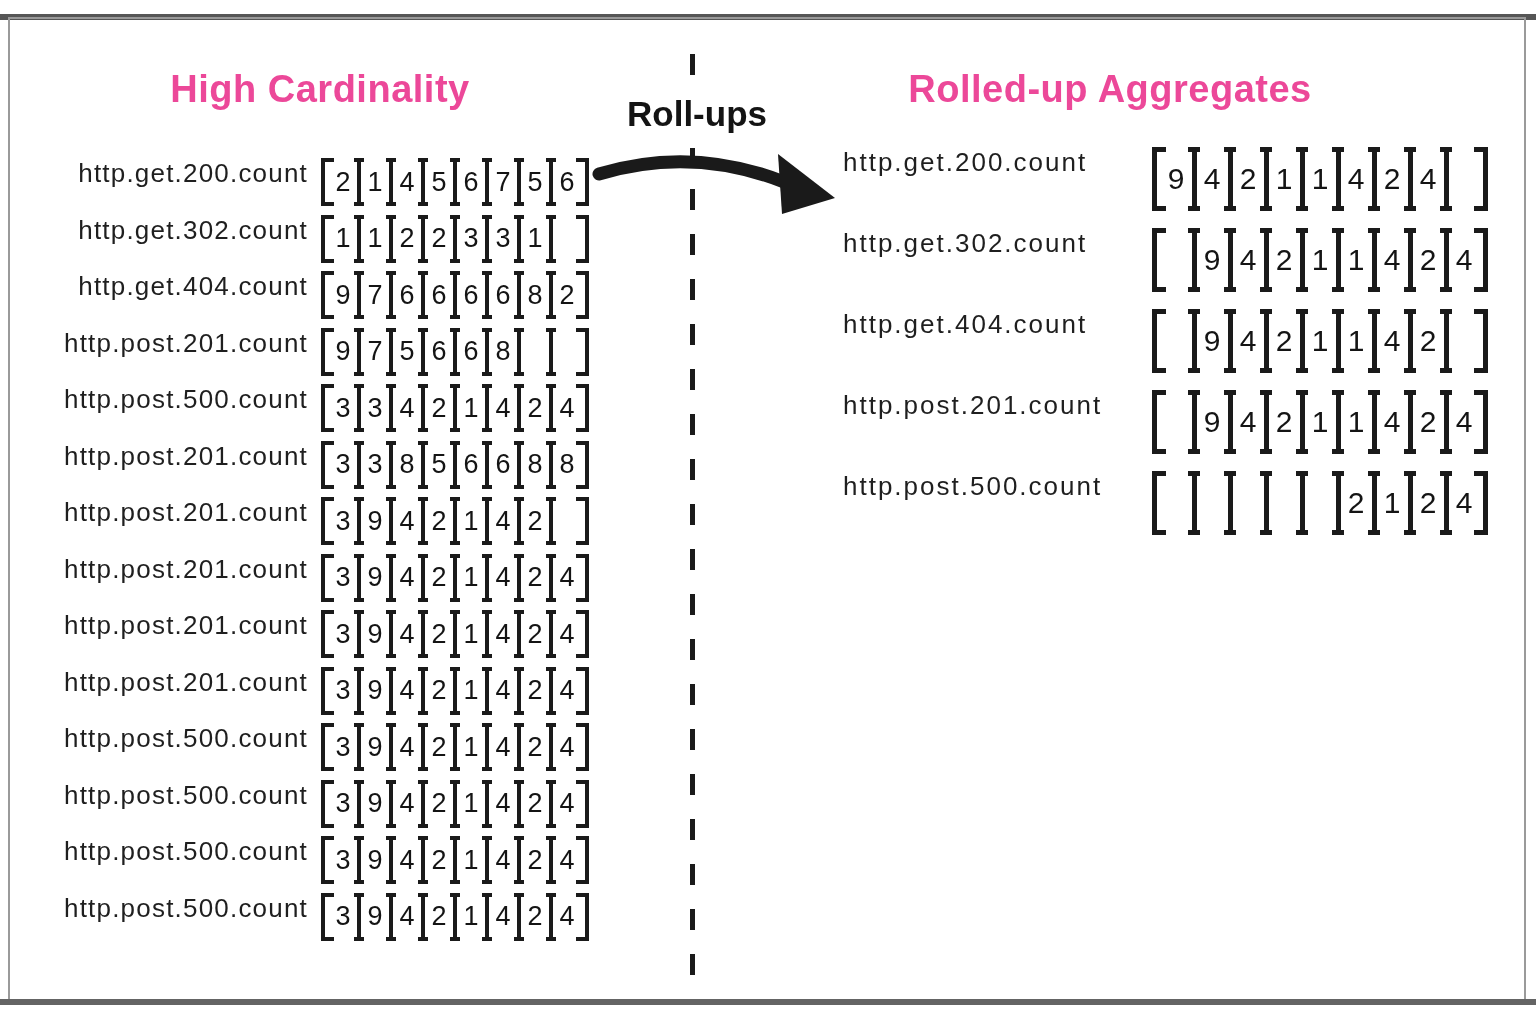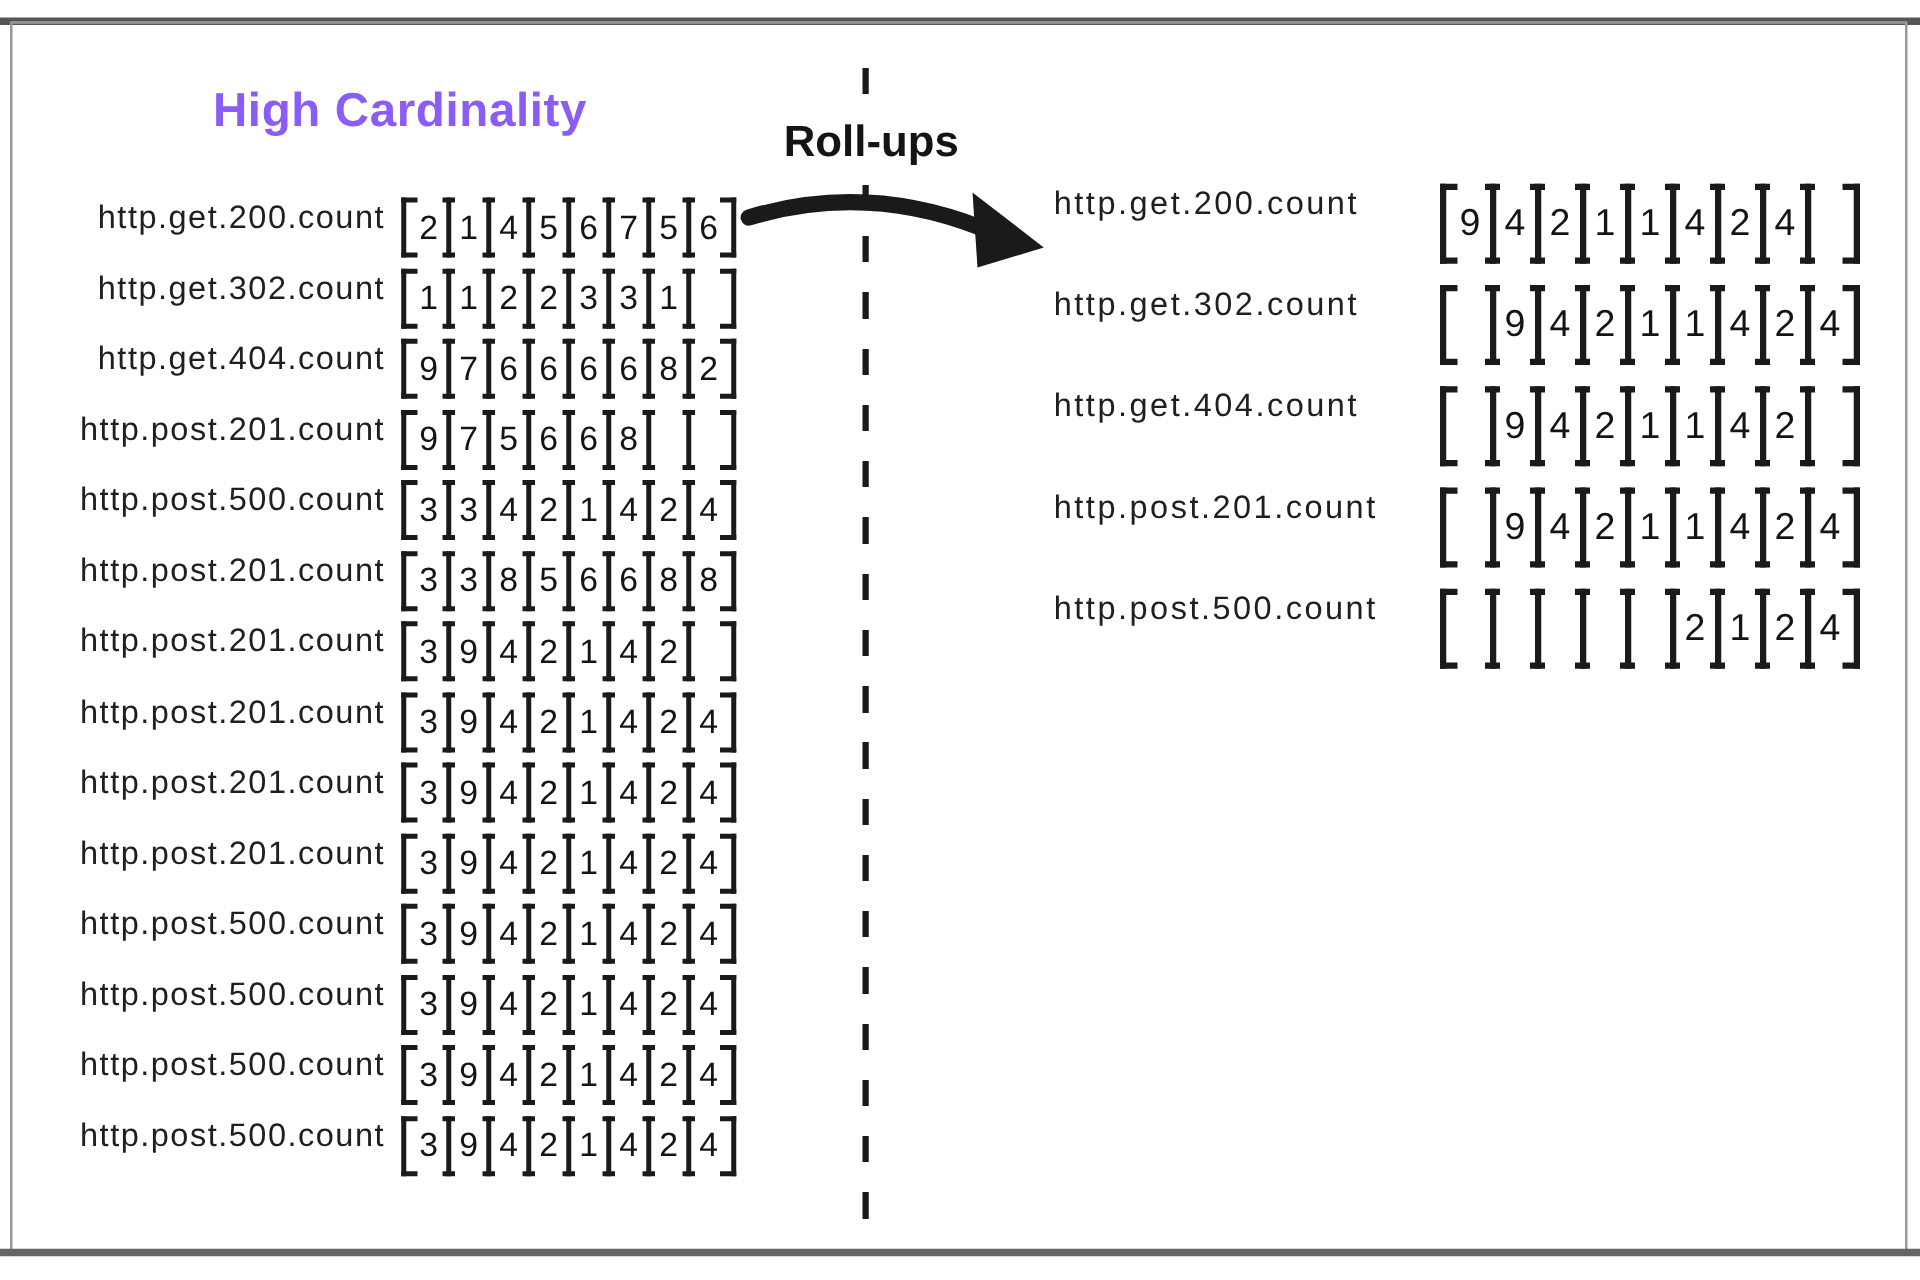--- a/index.html
+++ b/index.html
@@ -10,21 +10,21 @@
   }
   
   .rule{position:absolute;left:0;width:1536px;height:6px;background:#565656;}
   .rule.top{top:14px;}
   .rule.bottom{top:999px;background:#646464;}
   .border-box{
     position:absolute;left:8px;top:17px;width:1518px;height:986px;
     border:2px solid #9a9a9a;box-sizing:border-box;
   }
   
-  .title{position:absolute;font-weight:bold;font-size:38px;letter-spacing:.5px;text-align:center;color:#8b5cf6;}
+  .title{position:absolute;font-weight:bold;font-size:38px;letter-spacing:.5px;text-align:center;color:#ec4899;}
   .title.left{left:100px;top:68px;width:440px;}
   .title.right{left:890px;top:68px;width:440px;}
   .rollups{
     position:absolute;left:607px;top:92px;width:180px;text-align:center;
     font-weight:bold;font-size:35px;color:#141414;background:#ffffff;
     padding:2px 0 14px 0;z-index:2;
   }
   
   .dashed{
     position:absolute;left:690px;top:54px;width:5px;height:936px;z-index:1;
@@ -58,20 +58,21 @@
 </style>
 </head>
 <body>
 
 <div class="frame">
 
   <div class="rule top"></div>
   <div class="border-box"></div>
 
   <div class="title left">High Cardinality</div>
+  <div class="title right">Rolled-up Aggregates</div>
 
   <div class="dashed"></div>
   <div class="rollups">Roll-ups</div>
 
   <svg class="arrow" width="250" height="76" viewBox="0 0 250 76">
     <path d="M7 32 Q 100 4 192 40" fill="none" stroke="#1a1a1a" stroke-width="13" stroke-linecap="round"></path>
     <polygon points="186,12 243,56 190,72" fill="#1a1a1a"></polygon>
   </svg>
 
   <div id="left-rows" class="rows">

